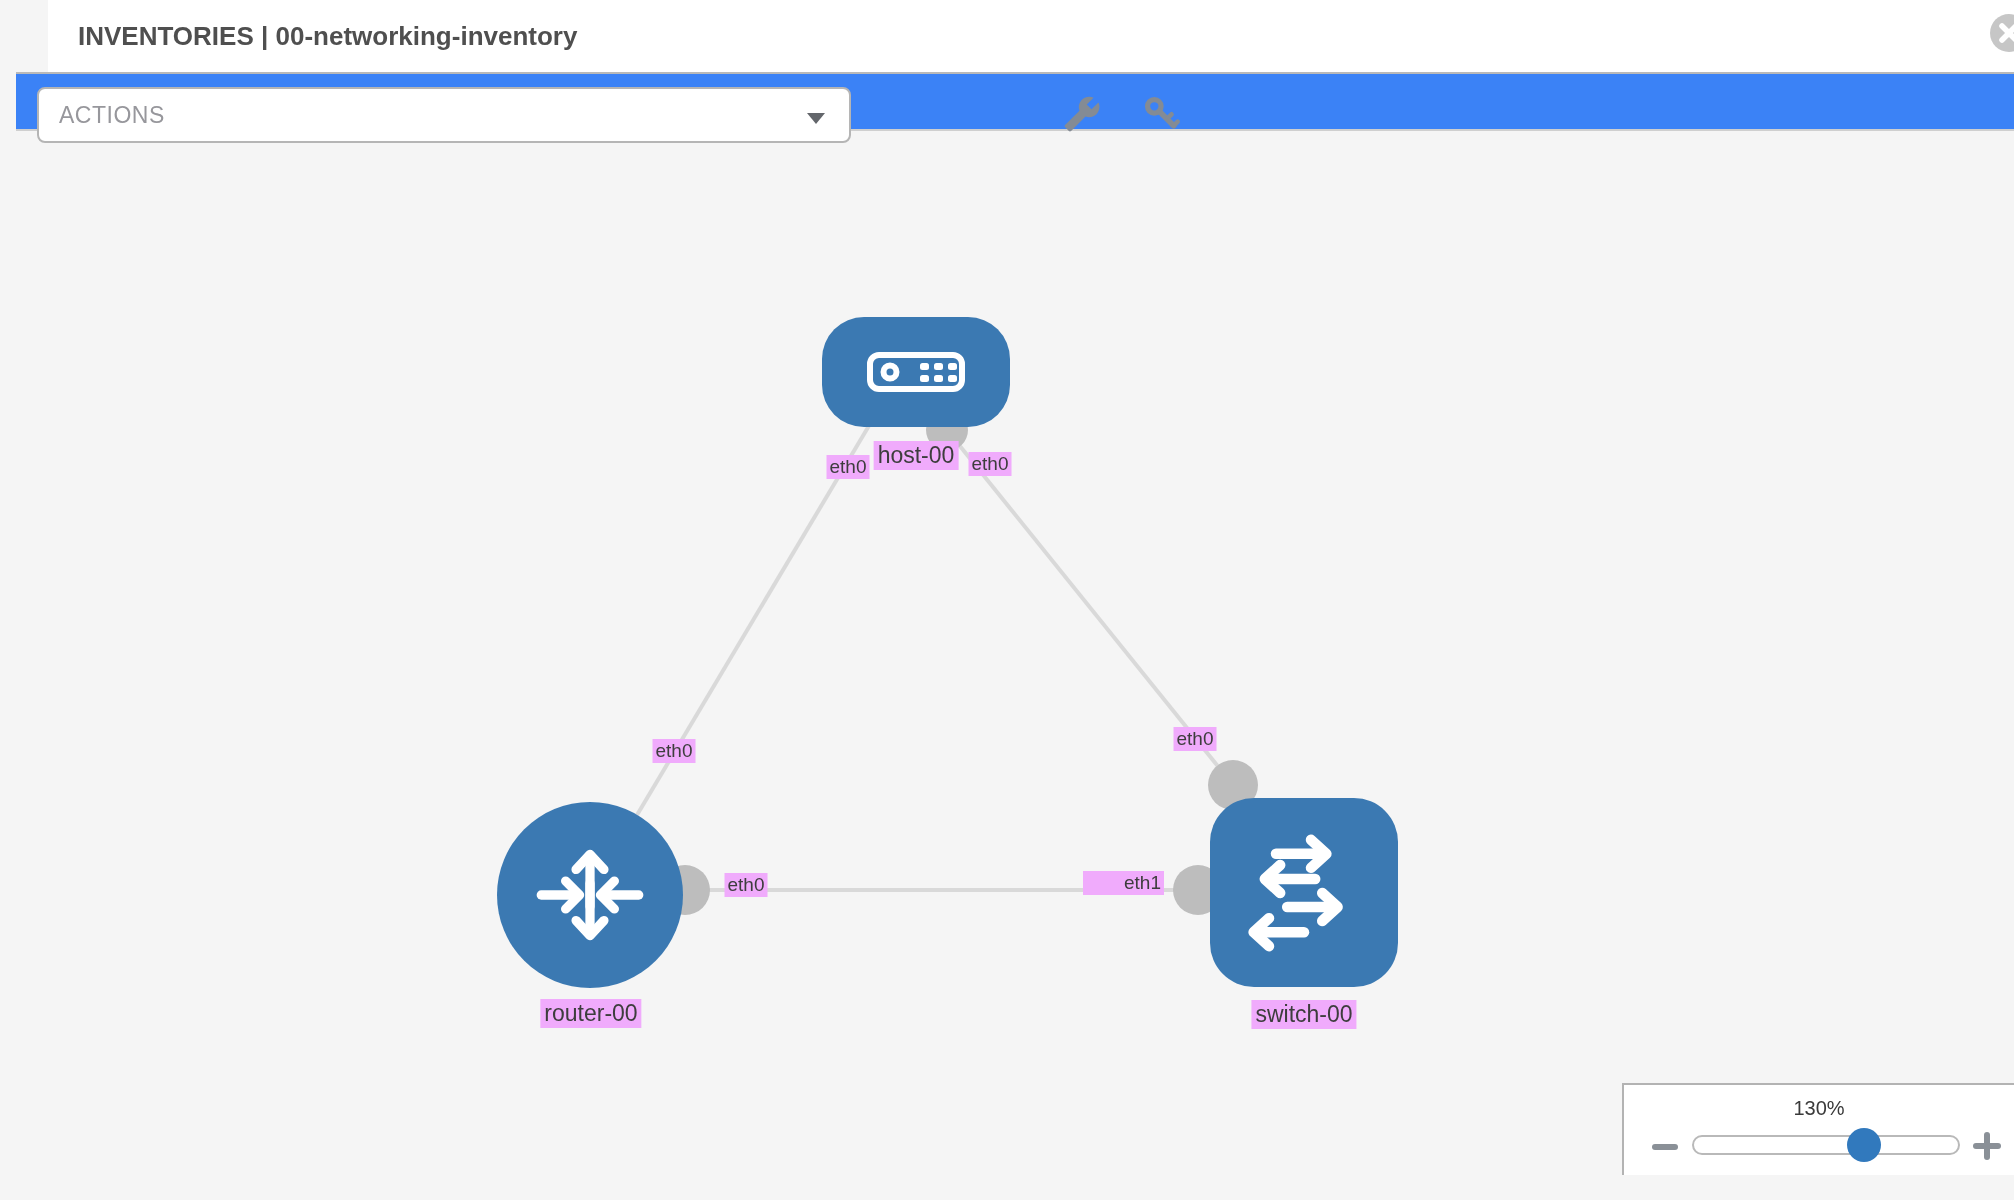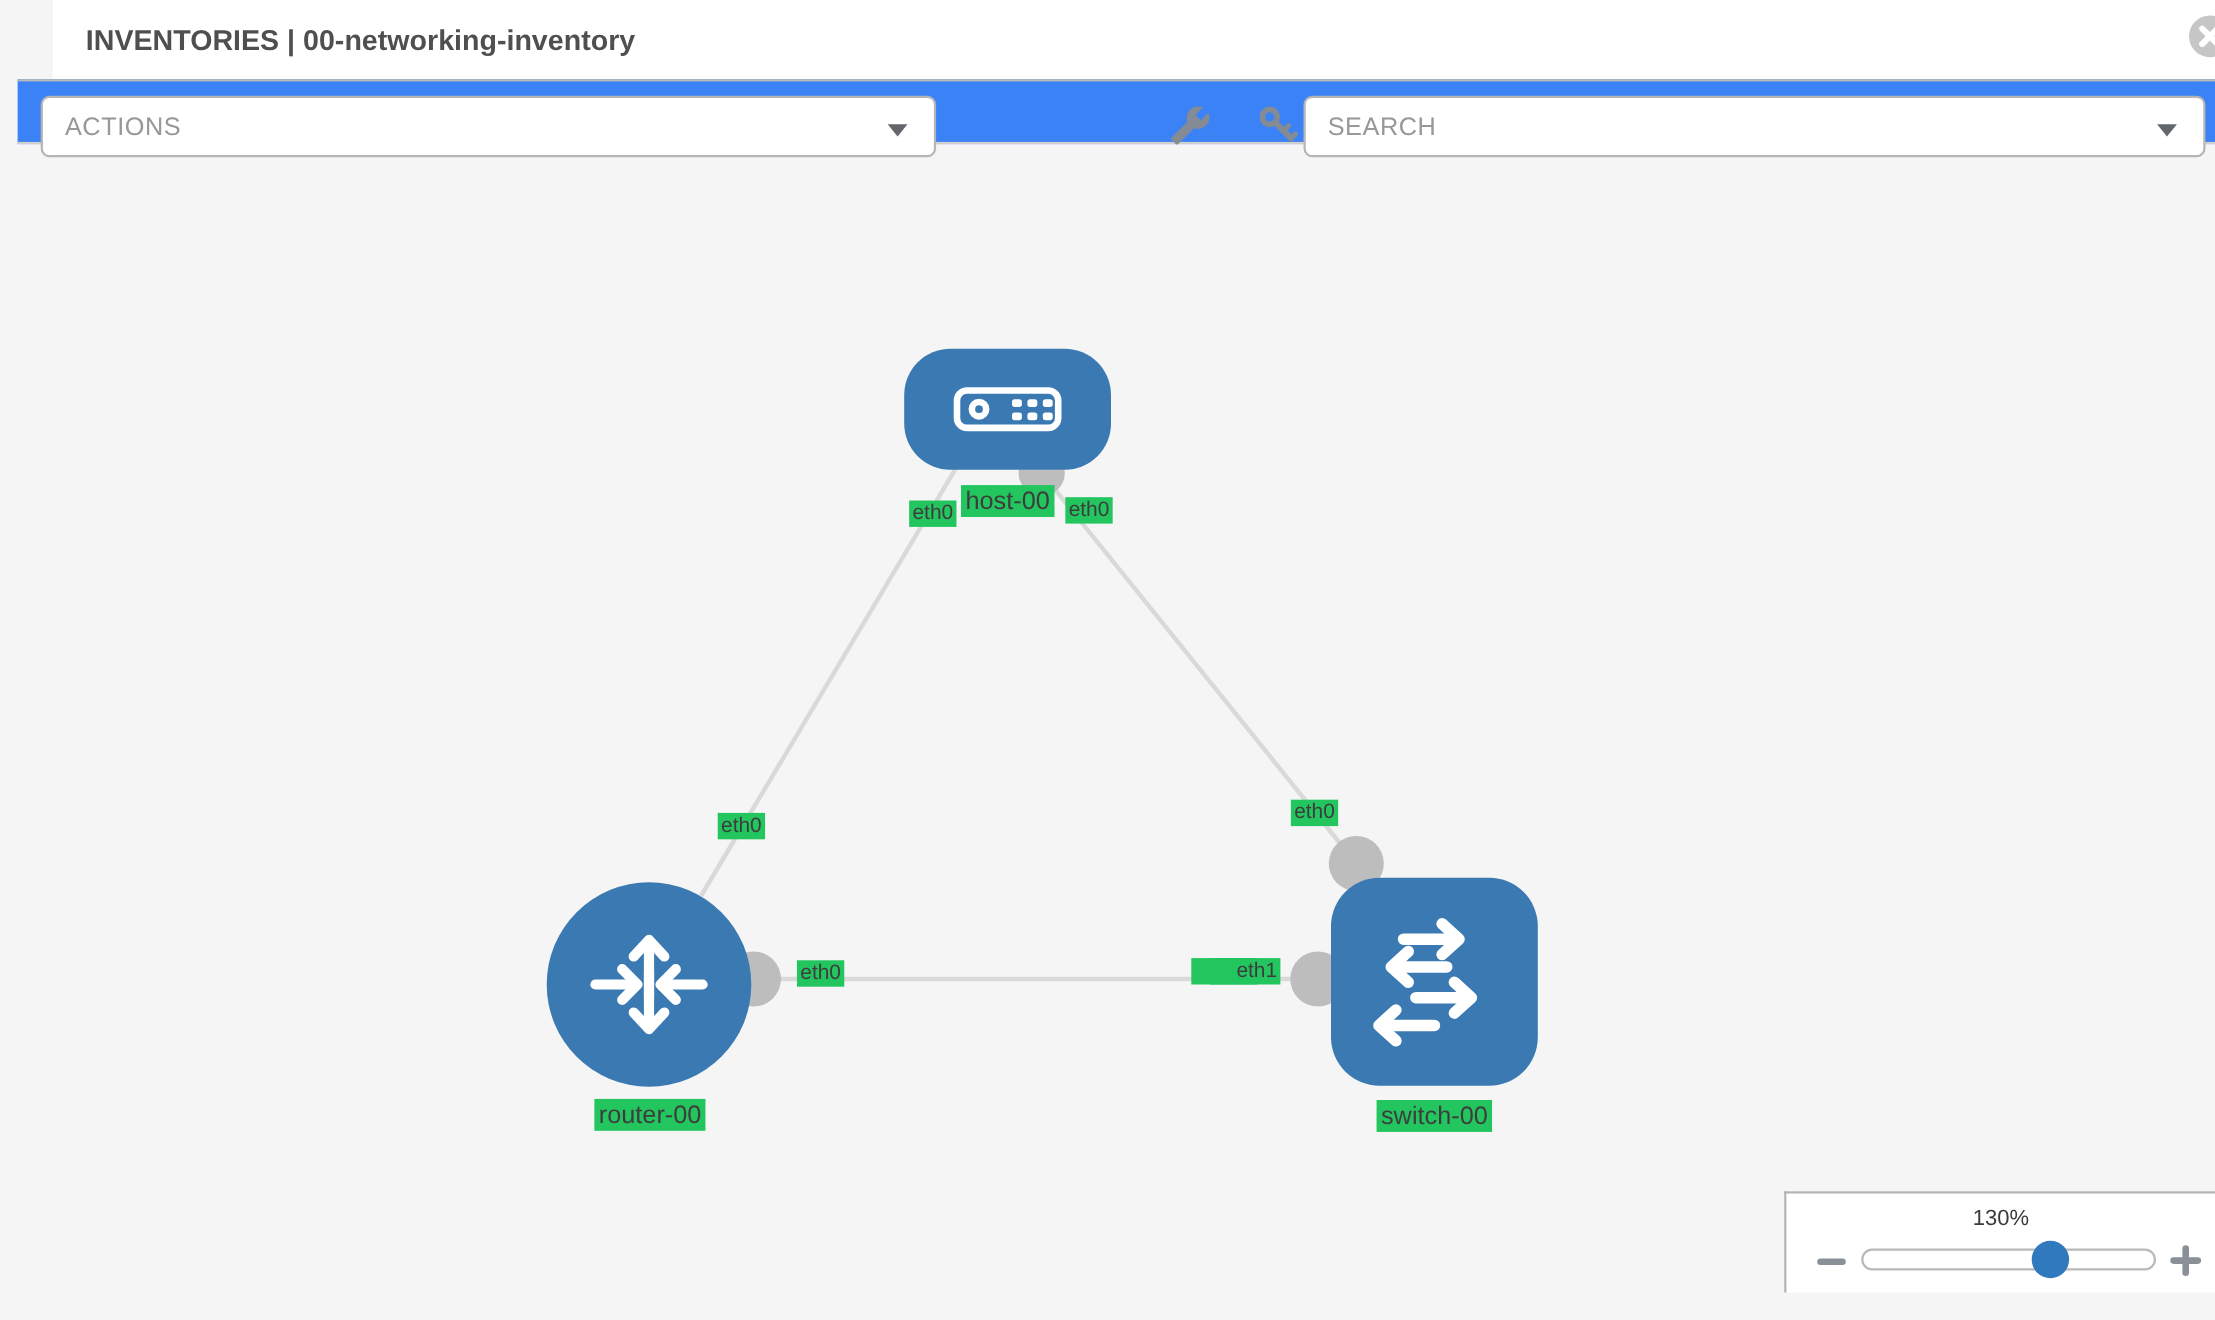--- a/index.html
+++ b/index.html
@@ -30,21 +30,21 @@
   .tool-icon.key    { left:1122px; }
 
   
   .canvas { position:absolute; left:0; top:153px; width:2014px; height:1047px; background:#f5f5f5; z-index:1; }
   .topo-svg { position:absolute; left:0; top:0; z-index:2; }
   .node { position:absolute; background:#3b79b2; display:flex; align-items:center; justify-content:center; z-index:5; cursor:pointer; }
   .node-host   { left:822px;  top:317px; width:188px; height:110px; border-radius:42px; }
   .node-router { left:497px;  top:802px; width:186px; height:186px; border-radius:50%; }
   .node-switch { left:1210px; top:798px; width:188px; height:189px; border-radius:44px; }
 
-  .topo-label { position:absolute; background:#22c55e; color:#3d3d3d; white-space:nowrap; z-index:8; }
+  .topo-label { position:absolute; background:#f0abfc; color:#3d3d3d; white-space:nowrap; z-index:8; }
   .node-label  { font-size:23px; padding:1px 4px; transform:translateX(-50%); }
   .iface-label { font-size:19px; padding:1px 3px; transform:translateX(-50%); }
   .iface-label.no-center { transform:none; }
   .lbl-host    { left:916px;  top:441px; }
   .lbl-router  { left:591px;  top:999px; }
   .lbl-switch  { left:1304px; top:1000px; }
   .if-host-left   { left:848px;  top:455px; }
   .if-host-right  { left:990px;  top:452px; }
   .if-router-top  { left:674px;  top:739px; }
   .if-router-right{ left:746px;  top:873px; }
@@ -102,24 +102,20 @@
       <svg width="40" height="40" viewBox="0 0 26 26">
         <g stroke="#848b94" fill="none" stroke-linecap="round">
           <circle cx="8" cy="8" r="4.4" stroke-width="3.4"></circle>
           <line x1="11.4" y1="11.4" x2="20.6" y2="20.6" stroke-width="3.6"></line>
           <line x1="16.2" y1="16.2" x2="19.2" y2="13.2" stroke-width="3"></line>
           <line x1="20.6" y1="20.6" x2="23.2" y2="18" stroke-width="3"></line>
         </g>
       </svg>
     </div>
 
-    <div class="combo combo-search">
-      <span class="combo-text">SEARCH</span>
-      <span class="chevron"></span>
-    </div>
   </div>
 
   <div class="canvas"></div>
 
   <svg class="topo-svg" width="2014" height="1200">
     <g stroke="#d9d9d9" stroke-width="4">
       <line x1="870" y1="424" x2="637" y2="815"></line>
       <line x1="947" y1="430" x2="1233" y2="785"></line>
       <line x1="685" y1="890" x2="1198" y2="890"></line>
     </g>

